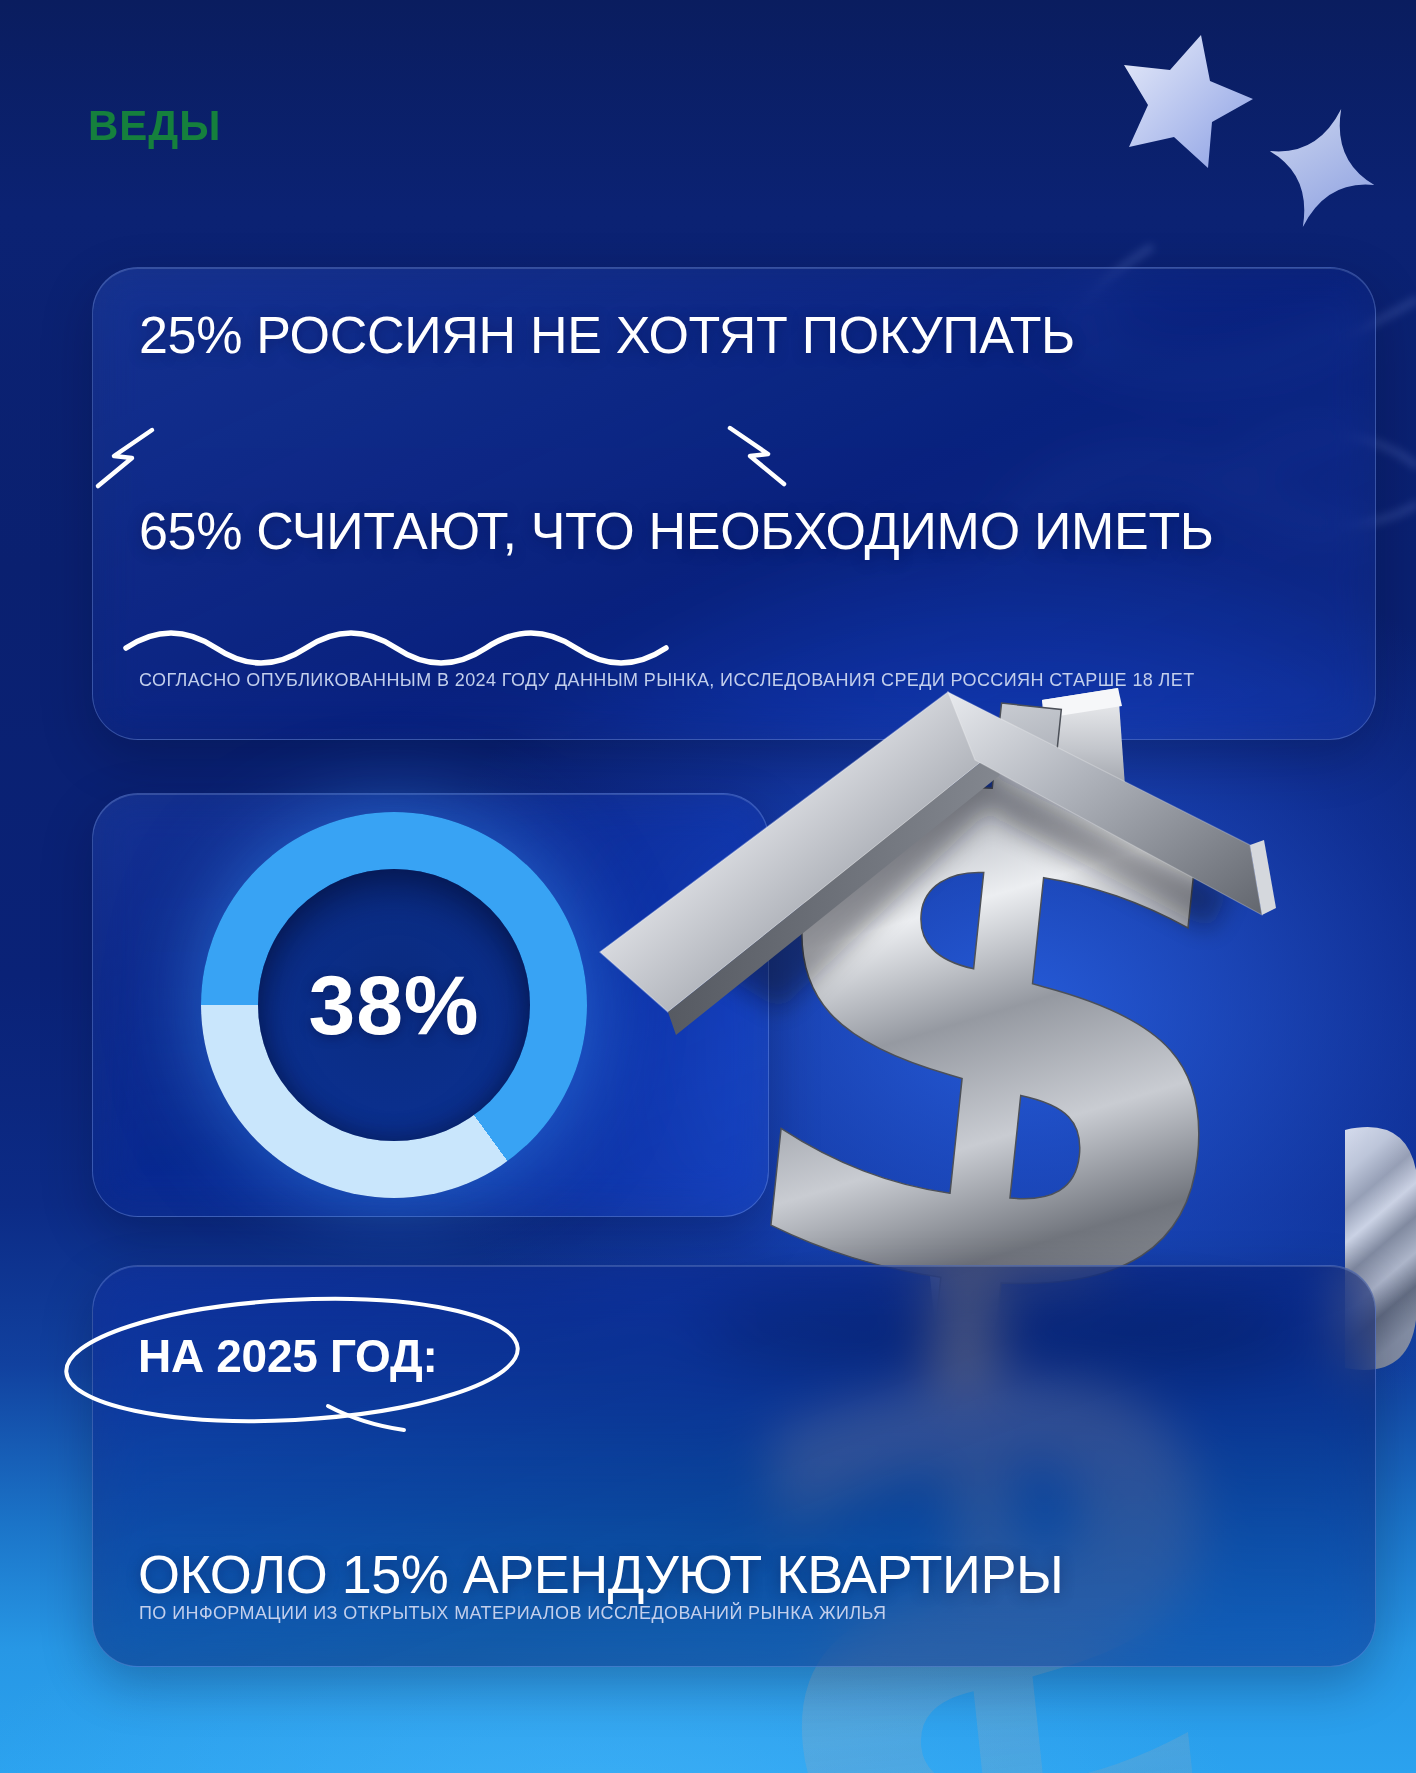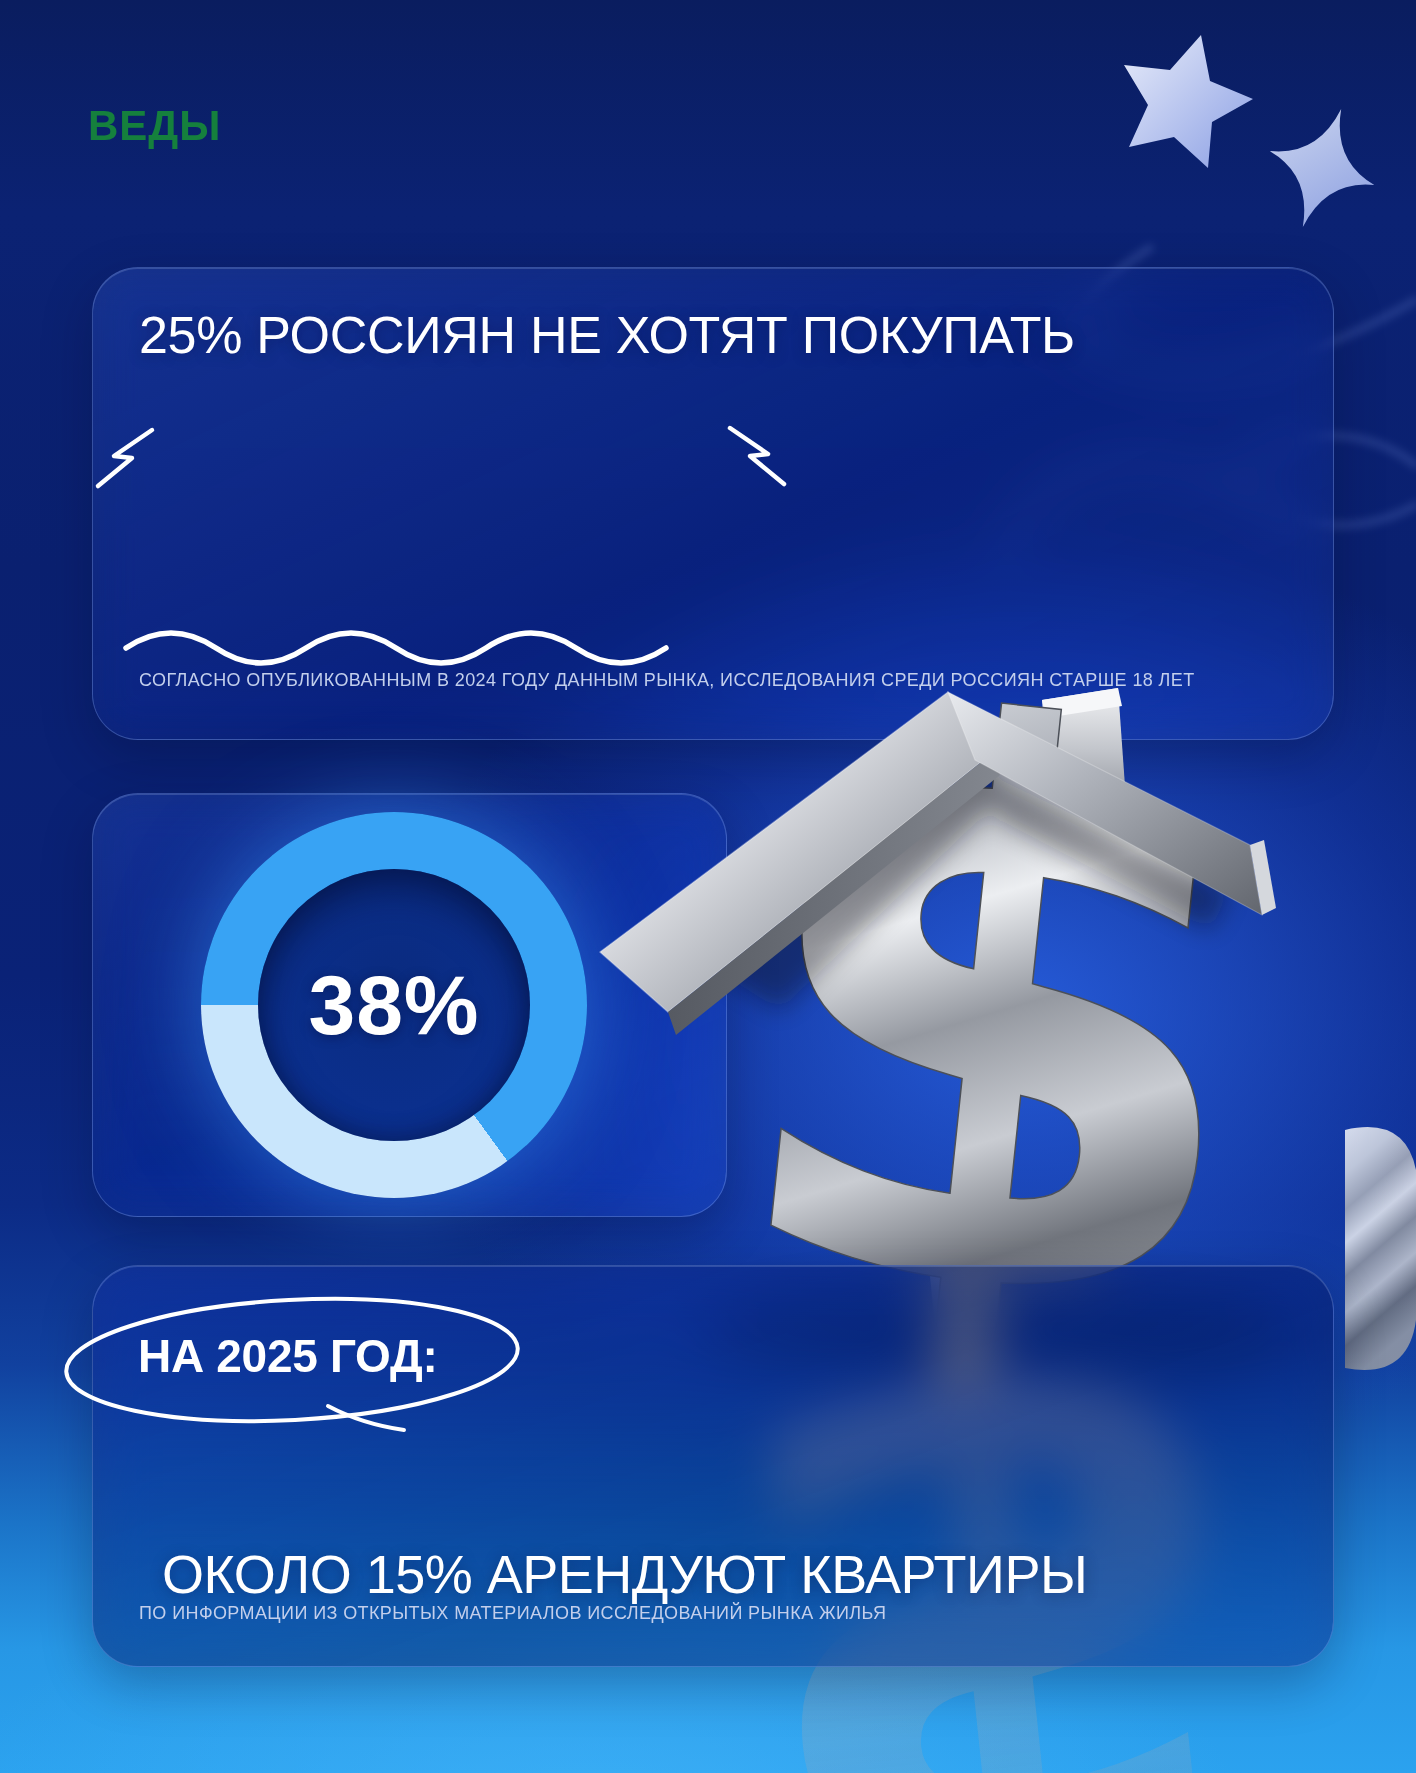--- a/index.html
+++ b/index.html
@@ -16,20 +16,21 @@
     position:absolute;left:88px;top:102px;
     font-size:42px;font-weight:700;letter-spacing:1px;color:#15803d;
   }
   .card{
     position:absolute;border-radius:46px;
     background:linear-gradient(155deg, rgba(85,125,235,.18), rgba(25,45,140,.10) 55%, rgba(60,100,220,.15));
     border:1.5px solid rgba(165,195,255,.28);
     -webkit-backdrop-filter:blur(22px) saturate(115%);
     backdrop-filter:blur(22px) saturate(115%);
     box-shadow:0 18px 50px rgba(3,10,45,.28), inset 0 1px 0 rgba(205,225,255,.18);
+    padding-left:42px;
   }
   #card-stats{left:92px;top:267px;width:1240px;height:471px;}
   #card-donut{left:92px;top:793px;width:633px;height:422px;}
   #card-year{left:92px;top:1265px;width:1240px;height:400px;
     background:linear-gradient(160deg, rgba(20,48,150,.55), rgba(8,24,92,.50) 60%, rgba(16,40,130,.50));
     -webkit-backdrop-filter:blur(26px) saturate(120%);
     backdrop-filter:blur(26px) saturate(120%);
   }
   .headline{
     position:absolute;left:46px;font-size:52px;line-height:63px;font-weight:400;
@@ -61,21 +62,21 @@
   }
   .year-badge{
     position:absolute;left:45px;top:63px;
     font-size:46px;font-weight:700;letter-spacing:-.3px;white-space:nowrap;
   }
   .year-line{
     position:absolute;left:45px;font-size:54px;line-height:66px;font-weight:400;
     letter-spacing:-.5px;white-space:nowrap;text-shadow:0 2px 14px rgba(0,10,50,.35);
   }
   .yl-1{top:203px;}
-  .yl-2{top:275px;margin-left:24px;}
+  .yl-2{top:275px;}
   #card-year .source-note{top:337px;}
   #dollar-svg text{font-family:"DejaVu Sans","Liberation Sans",sans-serif;font-weight:700;}
 </style>
 </head>
 <body>
 
 <svg id="swirl-svg" width="1416" height="1773" viewBox="0 0 1416 1773">
   <defs>
     <filter id="swblur" x="-30%" y="-30%" width="160%" height="160%">
         <feGaussianBlur stdDeviation="4"></feGaussianBlur>
@@ -103,20 +104,21 @@
   <path fill="url(#sparkGrad)" opacity="0.92" transform="translate(1322,168) rotate(18)" d="M0,-62 Q8,-10 55,0 Q8,10 0,62 Q-8,10 -55,0 Q-8,-10 0,-62 Z"></path>
 </svg>
 
 <div class="logo">ВЕДЫ</div>
 
 <section class="card" id="card-stats">
   <div class="headline hl-a">
     <div>25% РОССИЯН НЕ ХОТЯТ ПОКУПАТЬ</div>
   </div>
   <div class="headline hl-b">
+    <div>65% СЧИТАЮТ, ЧТО НЕОБХОДИМО ИМЕТЬ</div>
   </div>
   <div class="source-note">СОГЛАСНО ОПУБЛИКОВАННЫМ В 2024 ГОДУ ДАННЫМ РЫНКА, ИССЛЕДОВАНИЯ СРЕДИ РОССИЯН СТАРШЕ 18 ЛЕТ</div>
 </section>
 
 <section class="card" id="card-donut">
   <div class="donut">
     <div class="donut-hole">
       <div class="donut-label">38%</div>
     </div>
   </div>

